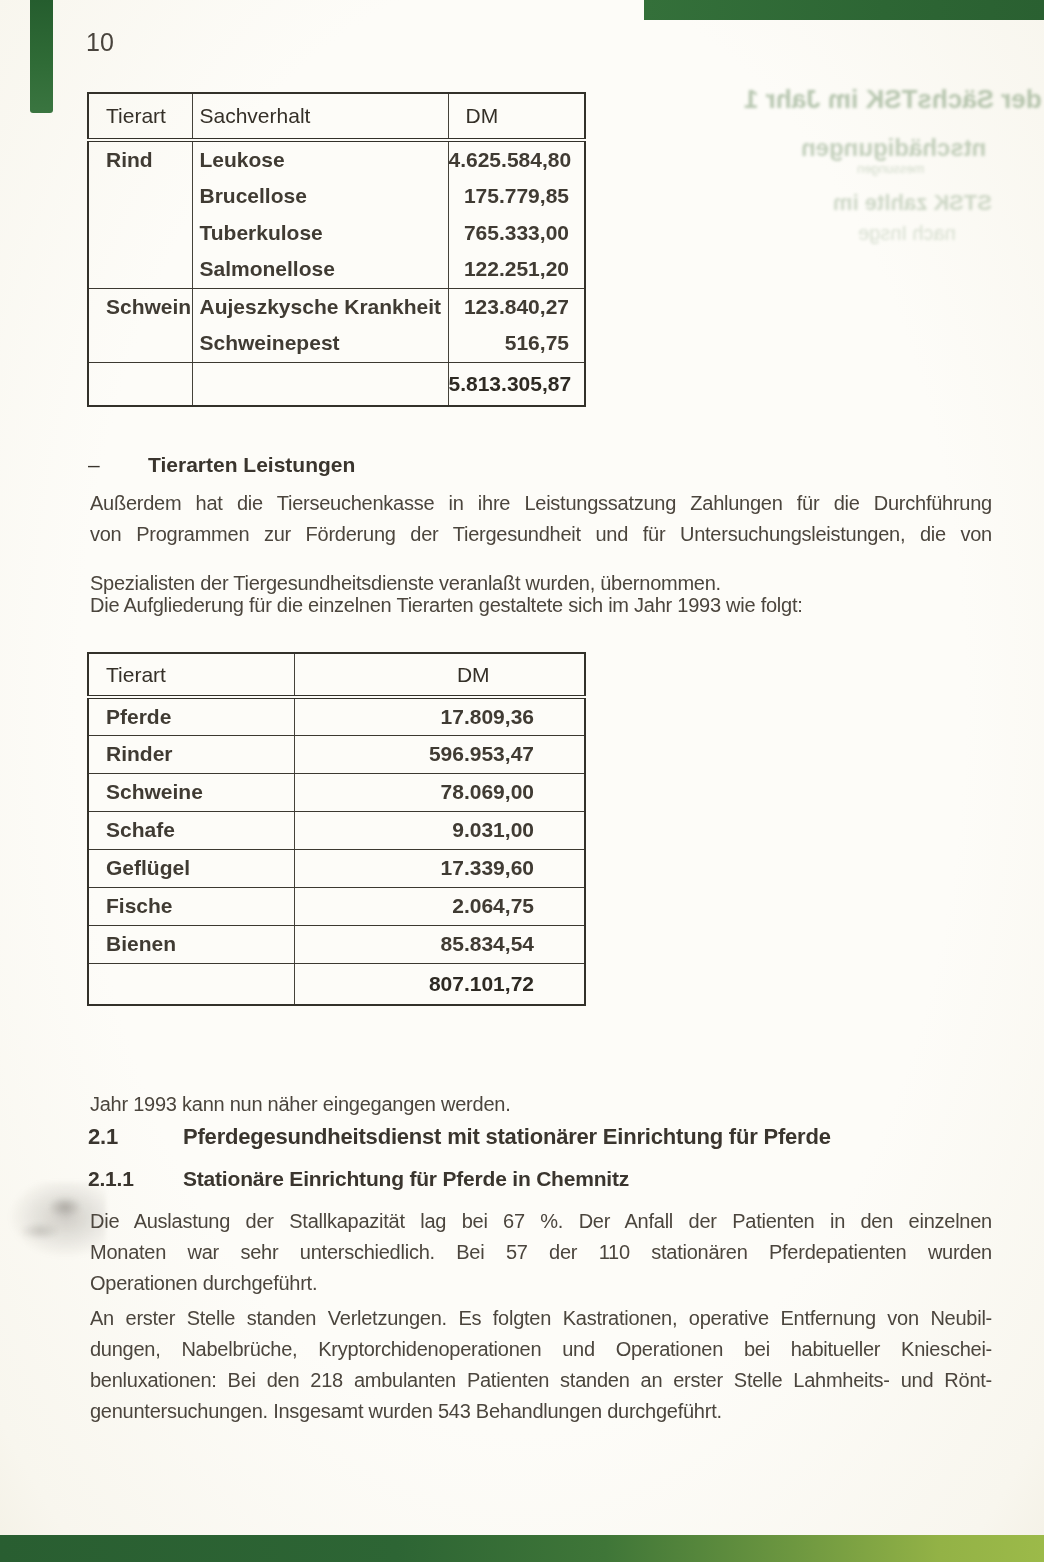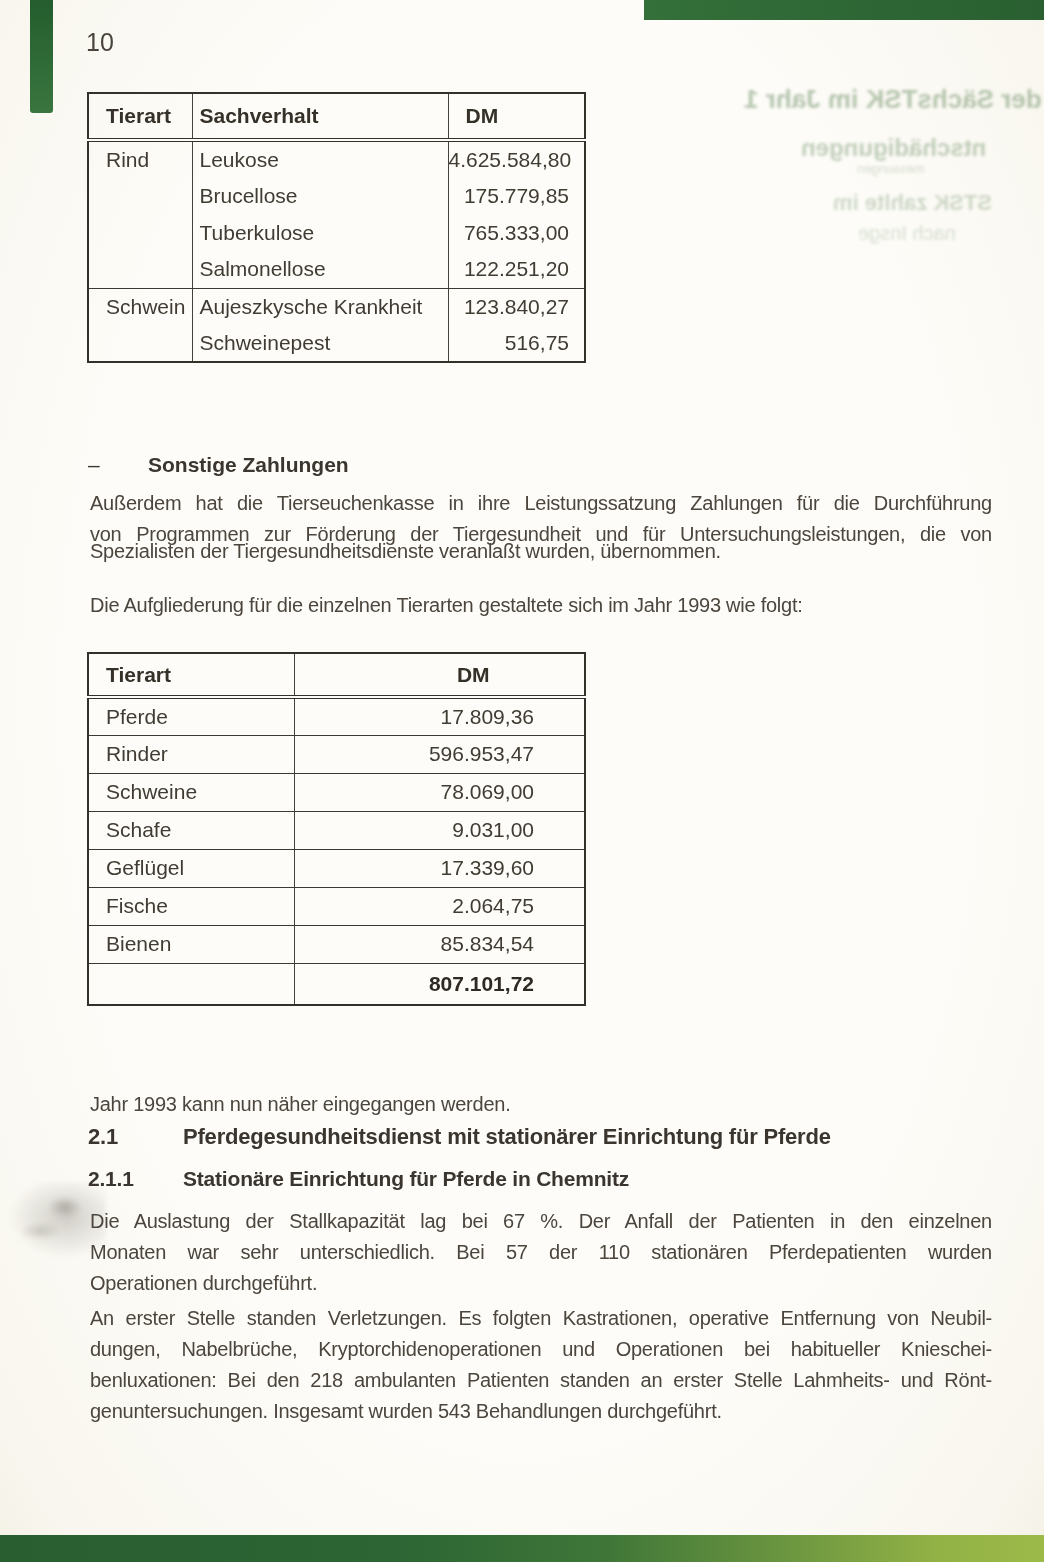--- a/index.html
+++ b/index.html
@@ -30,22 +30,22 @@
   .line{position:absolute; left:90px; width:902px; height:31px;
     font-size:20px; line-height:31px; letter-spacing:-0.25px; color:#4b453d; text-align:justify;}
   .jl{text-align-last:justify;}
   .dashhead{position:absolute; left:88px; font-size:21px; font-weight:bold; color:#3a352e;}
   .dashhead .num{display:inline-block; width:60px; font-weight:normal;}
   .secthead{position:absolute; left:88px; font-size:22px; font-weight:bold; color:#3a352e; letter-spacing:-0.2px;}
   .secthead .num{display:inline-block; width:95px;}
   
   table{position:absolute; border-collapse:collapse; table-layout:fixed;
     border:2.5px solid #33312a; font-size:21px; color:#403b33;}
-  th,td{vertical-align:middle; overflow:hidden; white-space:nowrap; font-weight:normal; padding:0;}
-  th{font-weight:bold; color:#353028; text-align:left;}
+  th,td{vertical-align:middle; overflow:hidden; white-space:nowrap; font-weight:bold; padding:0;}
+  th{font-weight:normal; color:#353028; text-align:left;}
   #t1{left:87px; top:92px; width:497px;}
   #t2{left:87px; top:652px; width:497px;}
   .hrow th{border-bottom:4px double #33312a;}
   #t1 .hrow{height:47px;} #t1 .r{height:37px;} #t1 .tot{height:44px;}
   #t2 .hrow{height:44px;} #t2 .r{height:38px;margin-left:29px;} #t2 .tot{height:42px;}
   .c1{padding-left:17px;}
   .c2{padding-left:7px;}
   #t1 .vr{border-right:1.5px solid #45423a;}
   #t2 .vr{border-right:1.5px solid #45423a;}
   .dm{text-align:right; padding-right:15px;}
@@ -112,30 +112,35 @@
     <tr class="r">
       <td class="c1 vr">Schwein</td>
       <td class="c2 vr">Aujeszkysche Krankheit</td>
       <td class="dm">123.840,27</td>
     </tr>
     <tr class="r groupline">
       <td class="c1 vr"></td>
       <td class="c2 vr">Schweinepest</td>
       <td class="dm">516,75</td>
     </tr>
+    <tr class="tot">
+      <td class="c1 vr"></td>
+      <td class="c2 vr"></td>
+      <td class="dm">5.813.305,87</td>
+    </tr>
   </tbody>
     </table>
 
   <div class="dashhead" style="top:453px;">
-    <span class="num">–</span><span>Sonstige Zahlungen</span>
+    <span class="num">–</span><span>Tierarten Leistungen</span>
   </div>
 
   <div class="line jl" style="top:488px;">Außerdem hat die Tierseuchenkasse in ihre Leistungssatzung Zahlungen für die Durchführung</div>
   <div class="line jl" style="top:519px;">von Programmen zur Förderung der Tiergesundheit und für Untersuchungsleistungen, die von</div>
-  <div class="line" style="top:536px;">Spezialisten der Tiergesundheitsdienste veranlaßt wurden, übernommen.</div>
+  <div class="line" style="top:568px;">Spezialisten der Tiergesundheitsdienste veranlaßt wurden, übernommen.</div>
 
   <div class="line" style="top:590px;">Die Aufgliederung für die einzelnen Tierarten gestaltete sich im Jahr 1993 wie folgt:</div>
 
   <table id="t2">
     <colgroup>
         <col style="width:206px">
         <col style="width:291px">
       </colgroup>
     <tbody>
         <tr class="hrow">

